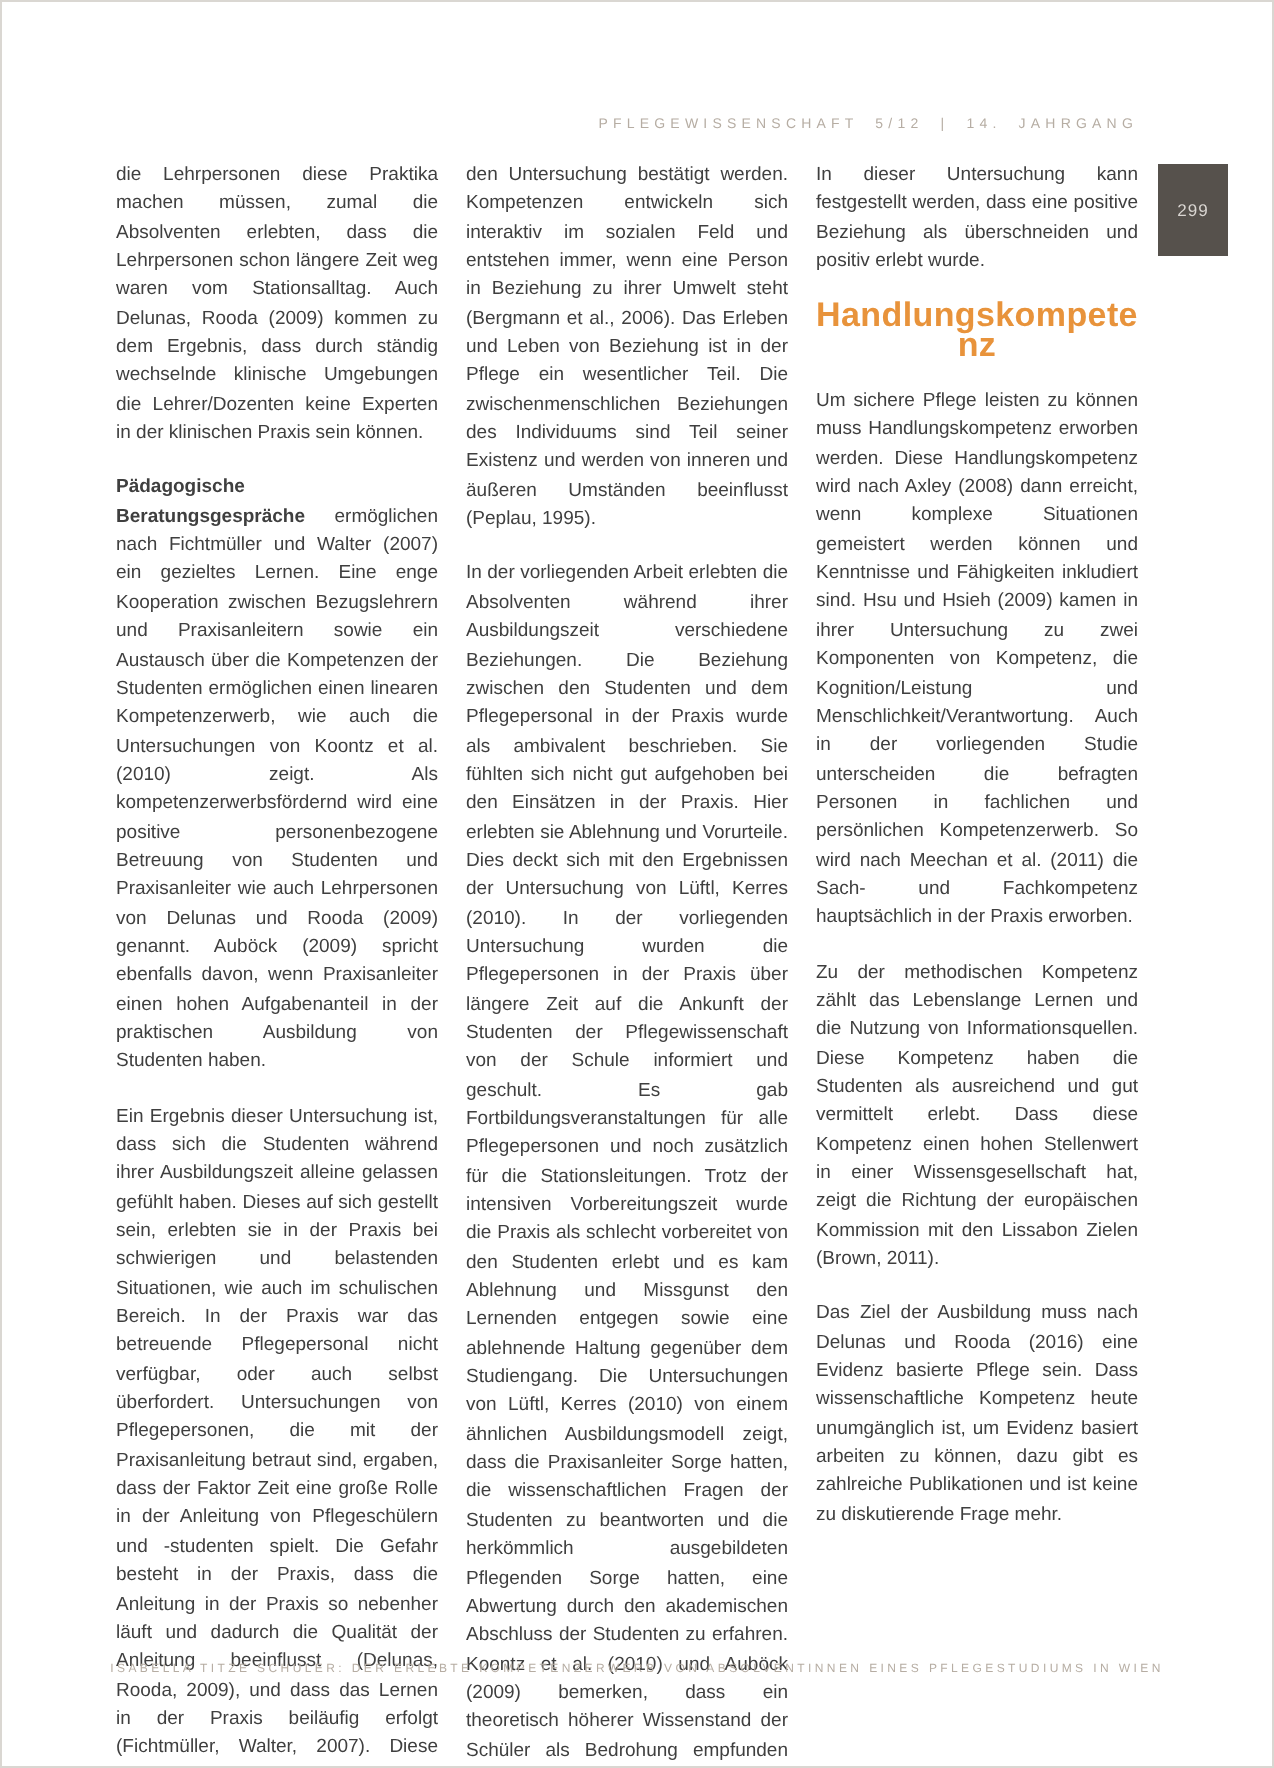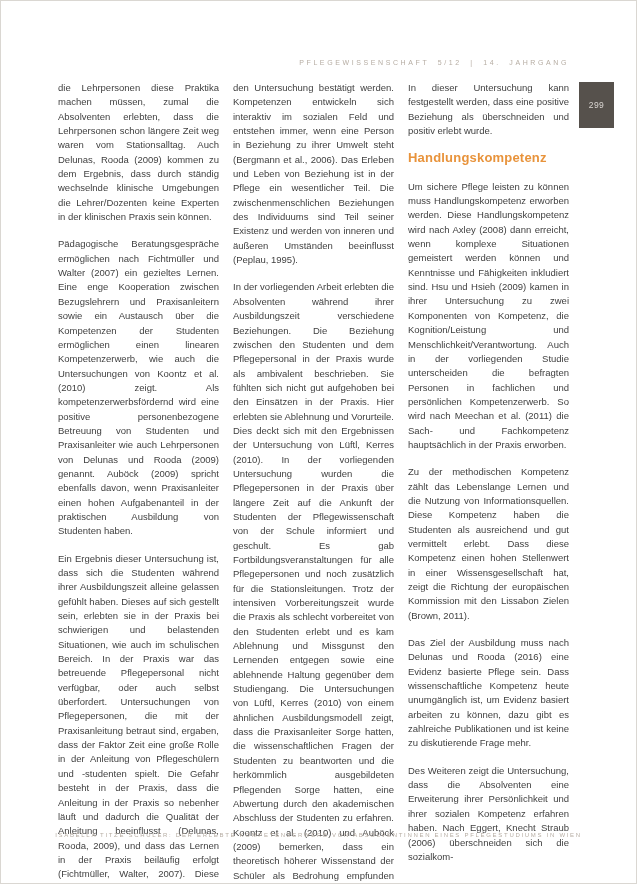--- a/index.html
+++ b/index.html
@@ -52,26 +52,26 @@
     width: 161px;
     font-size: 9.5px;
     line-height: 14.35px;
     color: var(--body-text, #3f3f3f);
     text-align: justify;
     hyphens: auto;
     -webkit-hyphens: auto;
     word-break: break-word;
   }
   .col p { margin-bottom: 13px; }
-  .lead { font-weight: normal; }
+  .lead { font-weight: bold; }
   .section-heading {
     color: var(--accent, #e8933b);
-    font-size: 13px;
+    font-size: 17px;
     font-weight: bold;
-    text-align: left;
+    text-align: center;
     letter-spacing: 0.2px;
     margin: 6px 0 14px 0;
   }
   .footer-line {
     position: absolute;
     left: 0;
     top: 831px;
     width: 100%;
     text-align: center;
     font-size: 6px;
@@ -104,20 +104,19 @@
       <p>den Untersuchung bestätigt werden. Kompetenzen entwickeln sich interaktiv im sozialen Feld und entstehen immer, wenn eine Person in Beziehung zu ihrer Umwelt steht (Bergmann et al., 2006). Das Erleben und Leben von Beziehung ist in der Pflege ein wesentlicher Teil. Die zwischenmenschlichen Beziehungen des Individuums sind Teil seiner Existenz und werden von inneren und äußeren Umständen beeinflusst (Peplau, 1995).</p>
       <p>In der vorliegenden Arbeit erlebten die Absolventen während ihrer Ausbildungszeit verschiedene Beziehungen. Die Beziehung zwischen den Studenten und dem Pflegepersonal in der Praxis wurde als ambivalent beschrieben. Sie fühlten sich nicht gut aufgehoben bei den Einsätzen in der Praxis. Hier erlebten sie Ablehnung und Vorurteile. Dies deckt sich mit den Ergebnissen der Untersuchung von Lüftl, Kerres (2010). In der vorliegenden Untersuchung wurden die Pflegepersonen in der Praxis über längere Zeit auf die Ankunft der Studenten der Pflegewissenschaft von der Schule informiert und geschult. Es gab Fortbildungsveranstaltungen für alle Pflegepersonen und noch zusätzlich für die Stationsleitungen. Trotz der intensiven Vorbereitungszeit wurde die Praxis als schlecht vorbereitet von den Studenten erlebt und es kam Ablehnung und Missgunst den Lernenden entgegen sowie eine ablehnende Haltung gegenüber dem Studiengang. Die Untersuchungen von Lüftl, Kerres (2010) von einem ähnlichen Ausbildungsmodell zeigt, dass die Praxisanleiter Sorge hatten, die wissenschaftlichen Fragen der Studenten zu beantworten und die herkömmlich ausgebildeten Pflegenden Sorge hatten, eine Abwertung durch den akademischen Abschluss der Studenten zu erfahren. Koontz et al. (2010) und Auböck (2009) bemerken, dass ein theoretisch höherer Wissenstand der Schüler als Bedrohung empfunden wurde.</p>
     </div>
 
     <div class="col">
       <p>In dieser Untersuchung kann festgestellt werden, dass eine positive Beziehung als überschneiden und positiv erlebt wurde.</p>
       <h2 class="section-heading">Handlungskompetenz</h2>
       <p>Um sichere Pflege leisten zu können muss Handlungskompetenz erworben werden. Diese Handlungskompetenz wird nach Axley (2008) dann erreicht, wenn komplexe Situationen gemeistert werden können und Kenntnisse und Fähigkeiten inkludiert sind. Hsu und Hsieh (2009) kamen in ihrer Untersuchung zu zwei Komponenten von Kompetenz, die Kognition/Leistung und Menschlichkeit/Verantwortung. Auch in der vorliegenden Studie unterscheiden die befragten Personen in fachlichen und persönlichen Kompetenzerwerb. So wird nach Meechan et al. (2011) die Sach- und Fachkompetenz hauptsächlich in der Praxis erworben.</p>
       <p>Zu der methodischen Kompetenz zählt das Lebenslange Lernen und die Nutzung von Informationsquellen. Diese Kompetenz haben die Studenten als ausreichend und gut vermittelt erlebt. Dass diese Kompetenz einen hohen Stellenwert in einer Wissensgesellschaft hat, zeigt die Richtung der europäischen Kommission mit den Lissabon Zielen (Brown, 2011).</p>
       <p>Das Ziel der Ausbildung muss nach Delunas und Rooda (2016) eine Evidenz basierte Pflege sein. Dass wissenschaftliche Kompetenz heute unumgänglich ist, um Evidenz basiert arbeiten zu können, dazu gibt es zahlreiche Publikationen und ist keine zu diskutierende Frage mehr.</p>
-      <p>Des Weiteren zeigt die Untersuchung, dass die Absolventen eine Erweiterung ihrer Persönlichkeit und ihrer sozialen Kompetenz erfahren haben. Nach Eggert, Knecht Straub (2006) überschneiden sich die sozialkom-</p>
     </div>
 
   </div>
 
   <div class="footer-line">Isabella Titze Schuler: Der erlebte Kompetenzerwerb von Absolventinnen eines Pflegestudiums in Wien</div>
 
 </div>
 
 </body></html>

